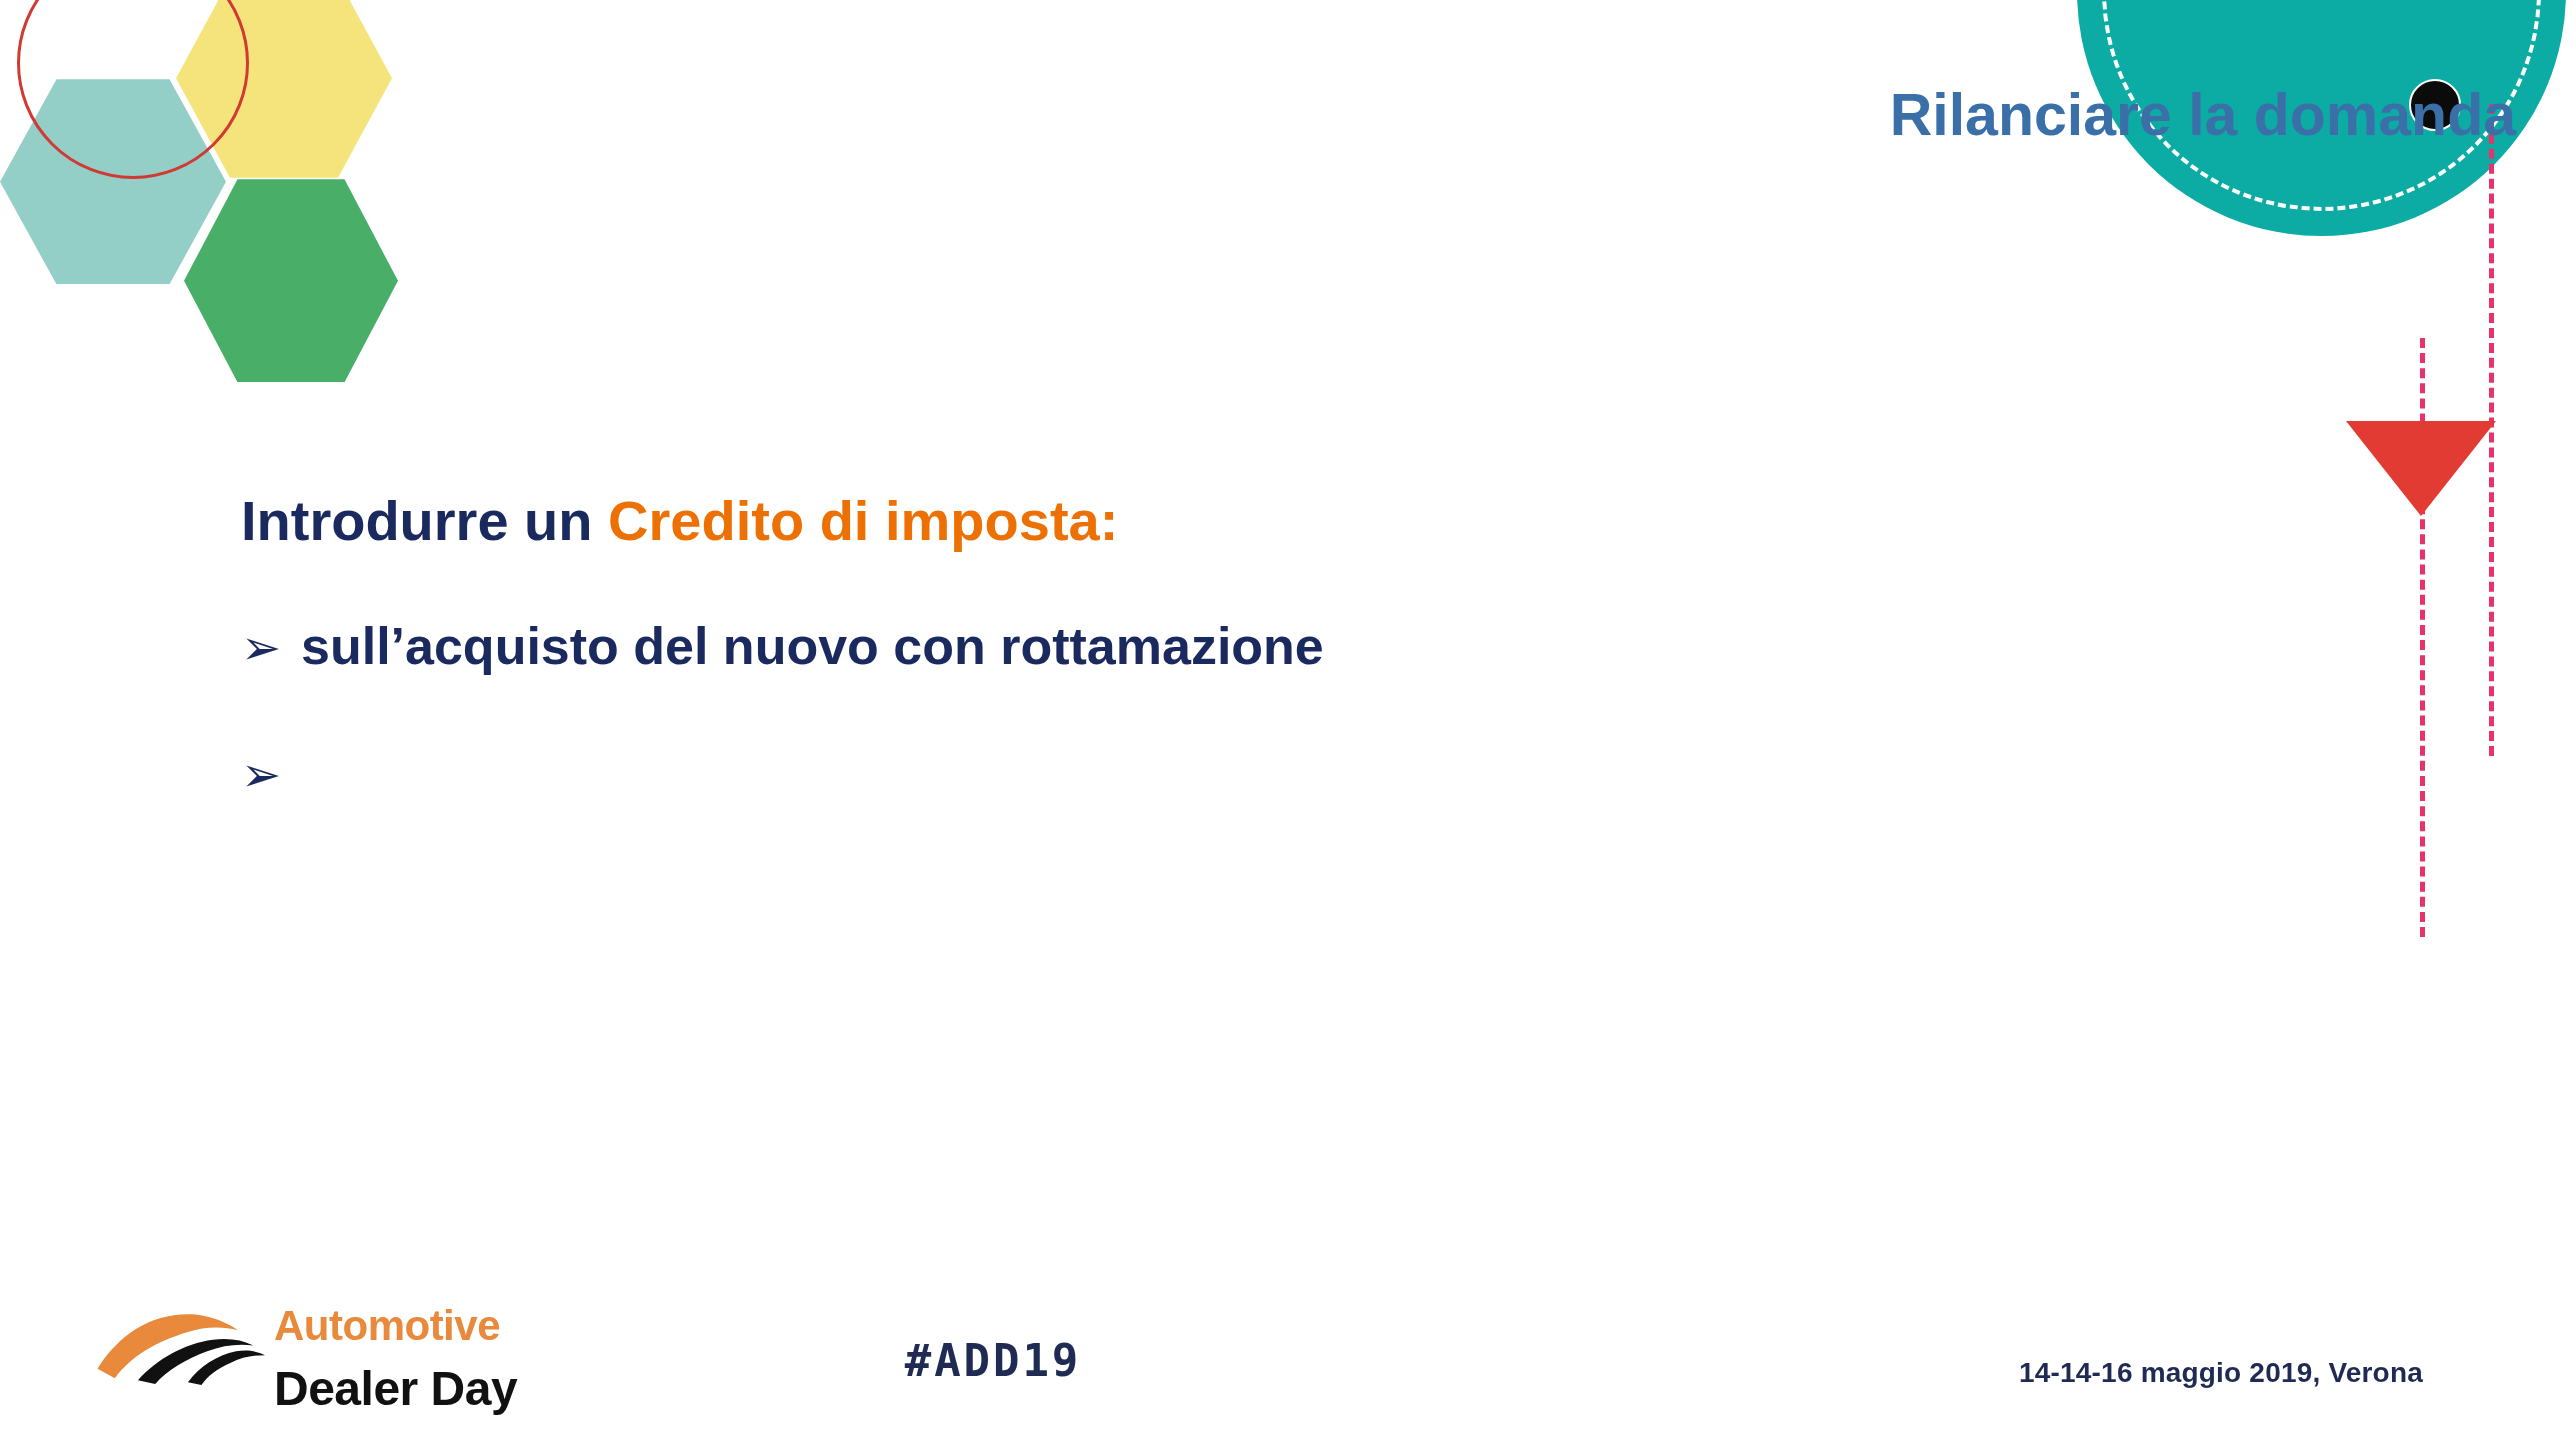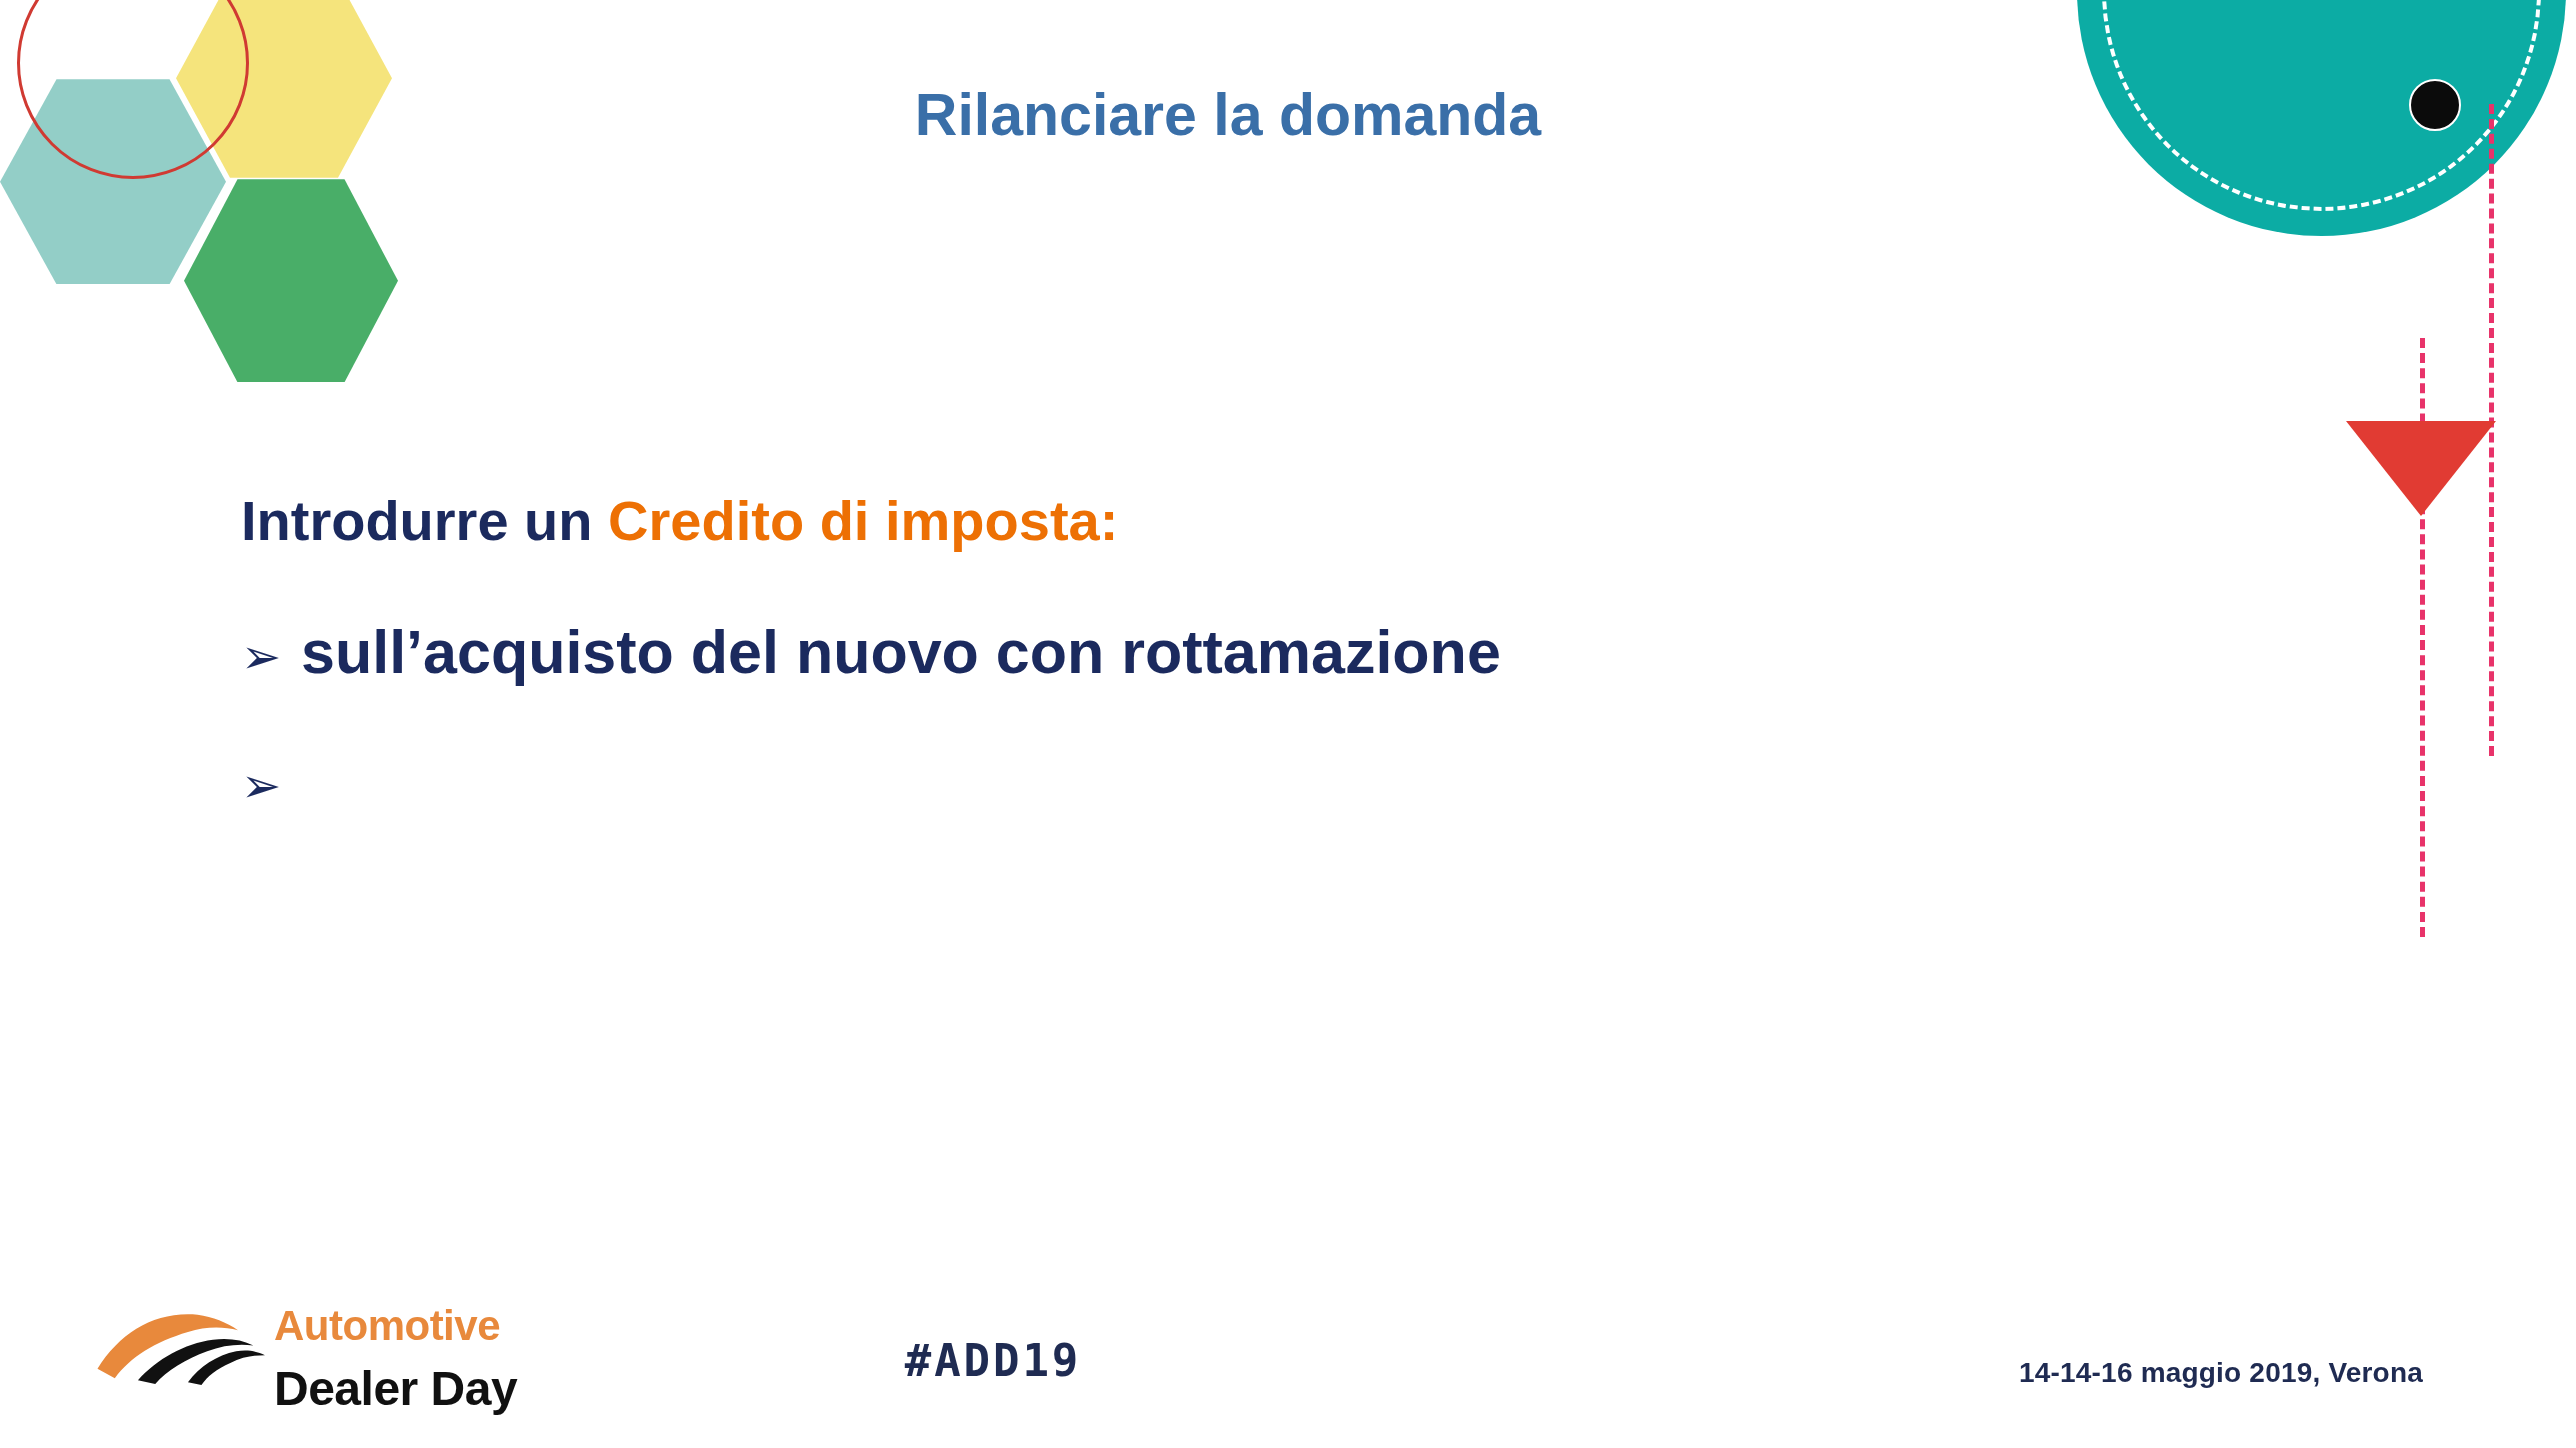--- a/index.html
+++ b/index.html
@@ -114,21 +114,21 @@
     border-right: 75px solid transparent;
     border-top: 95px solid #E13B33;
   }
 
   
   .slide-title {
     position: absolute;
     left: 0;
     top: 81px;
     width: 2576px;
-    text-align: center;
+    text-align: right;
     font-size: 59px;
     font-weight: bold;
     color: #3A6FA8;
     letter-spacing: 0px;
   }
   .slide-title-inner {
     display: inline-block;
     transform: translateX(-60px);
   }
 
@@ -158,21 +158,21 @@
   }
   .bullet-glyph {
     flex: 0 0 auto;
     width: 60px;
     font-size: 48px;
     color: #1B2A5E;
     font-family: "DejaVu Sans", sans-serif;
     line-height: 1;
   }
   .bullet-text {
-    font-size: 61px;
+    font-size: 52px;
     font-weight: bold;
     color: #1B2A5E;
     line-height: 1.15;
   }
 
   
   .logo-wrap {
     position: absolute;
     left: 95px;
     top: 1309px;

